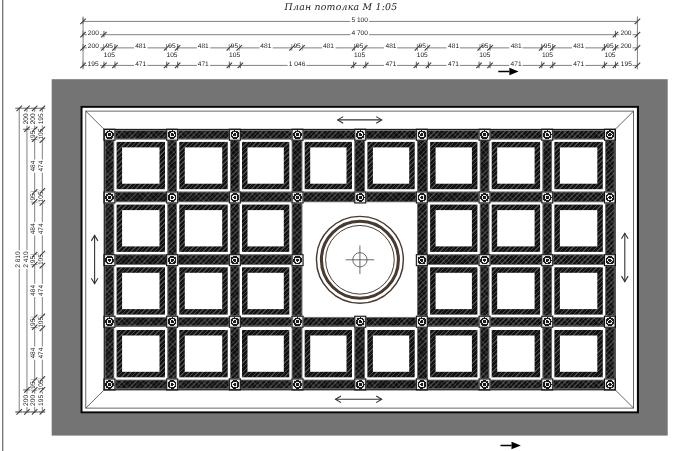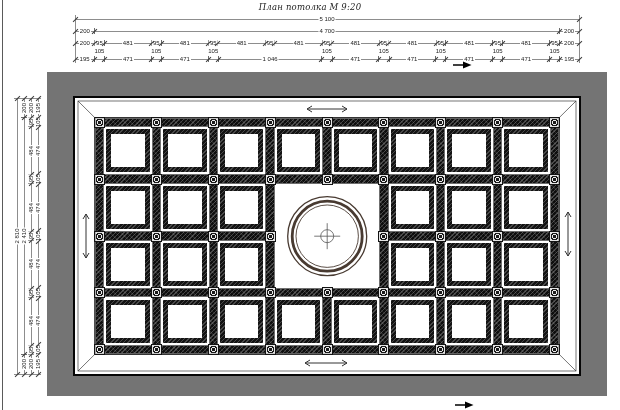--- a/index.html
+++ b/index.html
@@ -32,21 +32,21 @@
   .slash{position:absolute;width:7px;height:1px;background:#3c3c3c;transform:rotate(-45deg);z-index:3;}
   .tickv{position:absolute;width:1px;height:6px;background:#6b6b6b;}
   .tickh{position:absolute;width:6px;height:1px;background:#6b6b6b;}
   .cursor{position:absolute;z-index:9;}
 </style>
 </head>
 <body>
 
 <div class="page">
   <div class="edge-line"></div>
-  <div class="title">План потолка М 9:20</div>
+  <div class="title">План потолка М 1:05</div>
   <div class="canvas-gray"></div>
   <div class="sheet" id="sheet">
       <div class="beam" style="position: absolute; left: 19.7531px; top: 19.6371px; width: 9.38272px; height: 236.726px;"></div>
       <div class="beam" style="position: absolute; left: 76.642px; top: 19.6371px; width: 9.38272px; height: 236.726px;"></div>
       <div class="beam" style="position: absolute; left: 133.531px; top: 19.6371px; width: 9.38272px; height: 236.726px;"></div>
       <div class="beam" style="position: absolute; left: 190.42px; top: 19.6371px; width: 9.38272px; height: 236.726px;"></div>
       <div class="beam" style="position: absolute; left: 247.309px; top: 19.6371px; width: 9.38272px; height: 236.726px;"></div>
       <div class="beam" style="position: absolute; left: 304.198px; top: 19.6371px; width: 9.38272px; height: 236.726px;"></div>
       <div class="beam" style="position: absolute; left: 361.086px; top: 19.6371px; width: 9.38272px; height: 236.726px;"></div>
       <div class="beam" style="position: absolute; left: 417.975px; top: 19.6371px; width: 9.38272px; height: 236.726px;"></div>

